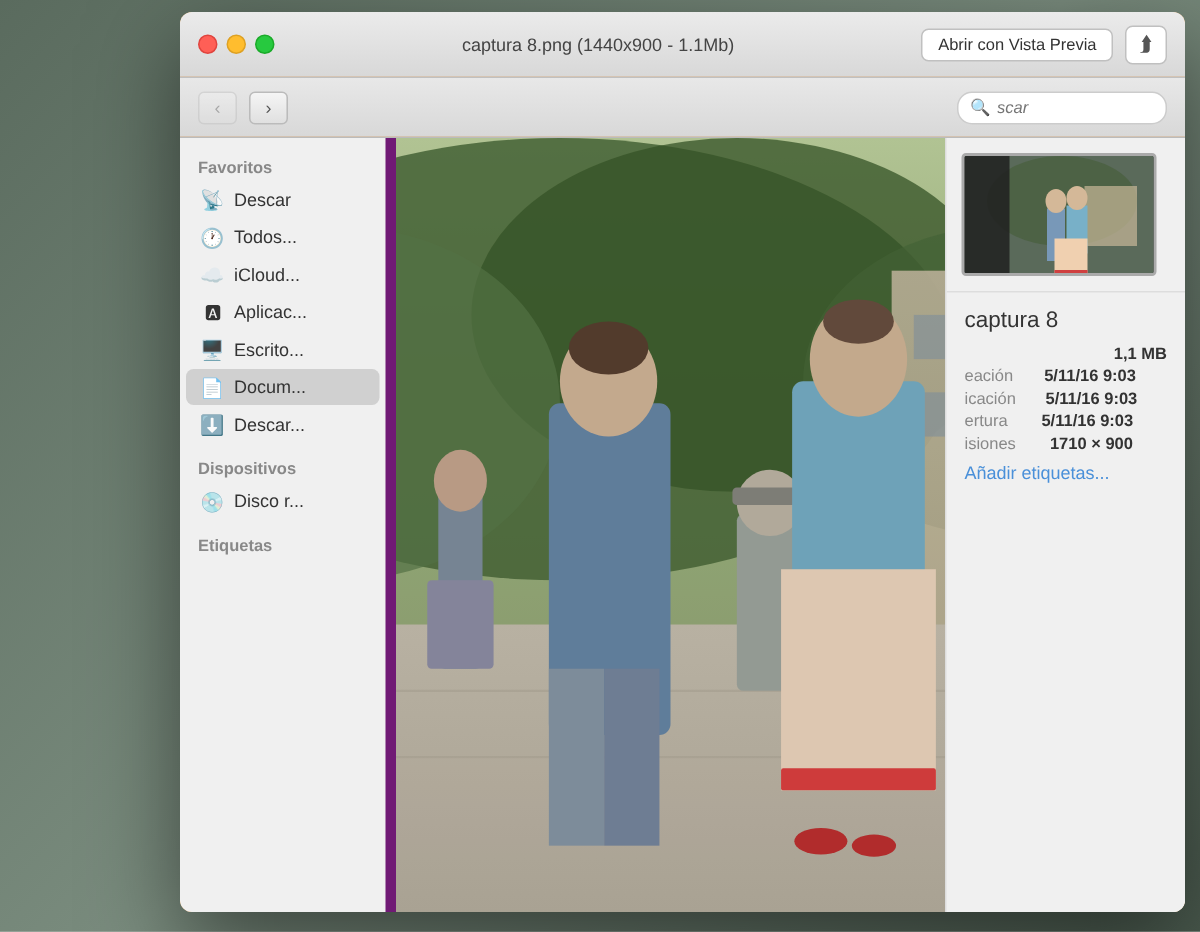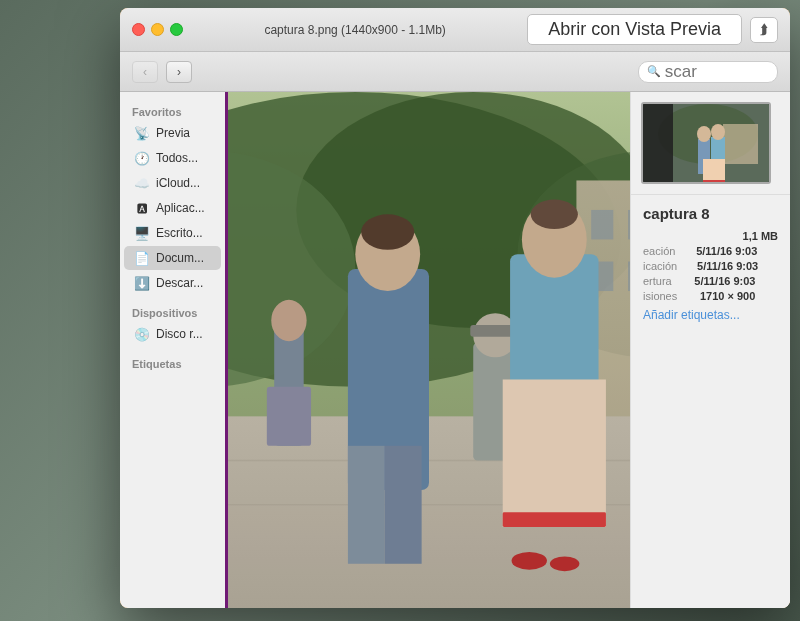--- a/index.html
+++ b/index.html
@@ -79,22 +79,22 @@
       text-align: center;
       font-size: 12px;
       color: #444;
       font-weight: 500;
     }
 
     .title-open-btn {
       background: white;
       border: 1px solid #c0c0c0;
       border-radius: 5px;
-      padding: 4px 20px;
-      font-size: 18px;
+      padding: 4px 10px;
+      font-size: 11px;
       color: #333;
       cursor: pointer;
       white-space: nowrap;
     }
 
     .title-share-btn {
       background: white;
       border: 1px solid #c0c0c0;
       border-radius: 5px;
       width: 28px; height: 26px;
@@ -135,37 +135,38 @@
       border: 1px solid #ccc;
       border-radius: 10px;
       display: flex;
       align-items: center;
       padding: 0 8px;
       gap: 4px;
     }
     .search-box input {
       border: none; outline: none;
       background: transparent;
-      font-size: 17px;
+      font-size: 11px;
       width: 100%;
       color: #333;
+      font-style: italic;
     }
 
     
     .window-body {
       flex: 1;
       display: flex;
       overflow: hidden;
     }
 
     
     .sidebar {
-      width: 108px;
+      width: 144px;
       background: #f0f0f0;
-      border-right: 3px solid #701a75;
+      border-right: 7px solid #701a75;
       overflow-y: auto;
       flex-shrink: 0;
       padding: 10px 0;
     }
 
     .sidebar-section-title {
       font-size: 11px;
       color: #888;
       font-weight: 600;
       padding: 4px 12px 2px;
@@ -244,21 +245,21 @@
     }
 
     
     .file-info {
       padding: 10px 12px;
       border-top: 1px solid #ddd;
     }
 
     .file-name {
       font-size: 15px;
-      font-weight: 700;
+      font-weight: 400;
       color: #333;
       margin-bottom: 8px;
     }
 
     .file-detail-row {
       display: flex;
       justify-content: space-between;
       font-size: 11px;
       margin-bottom: 3px;
     }
@@ -323,21 +324,21 @@
   </div>
 
   <div class="window-body">
 
     <div class="sidebar">
 
       <div class="sidebar-section-title">Favoritos</div>
 
       <div class="sidebar-item">
         <span class="sidebar-icon">📡</span>
-        <span>Previa</span>
+        <span>Descar</span>
       </div>
       <div class="sidebar-item">
         <span class="sidebar-icon">🕐</span>
         <span>Todos...</span>
       </div>
       <div class="sidebar-item">
         <span class="sidebar-icon">☁️</span>
         <span>iCloud...</span>
       </div>
       <div class="sidebar-item">

